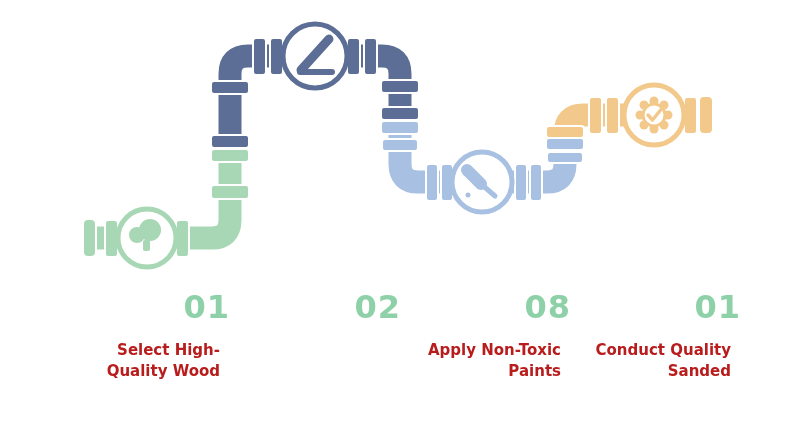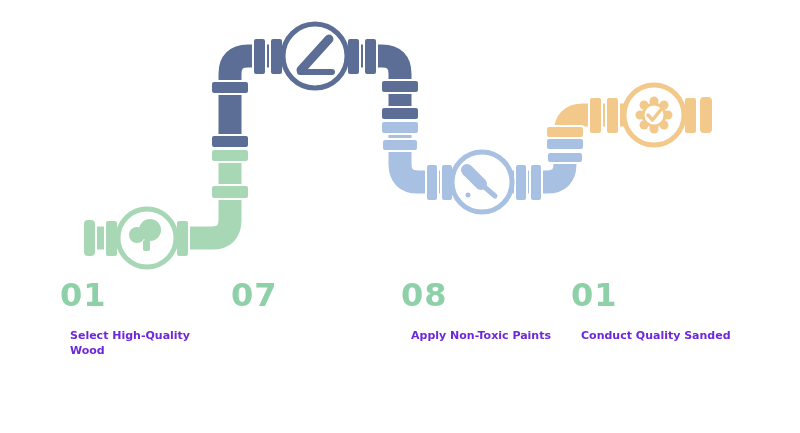--- a/index.html
+++ b/index.html
@@ -5,24 +5,24 @@
   html,body{margin:0;padding:0;background:#ffffff;}
   #canvas{position:relative;width:800px;height:433px;background:#ffffff;overflow:hidden;
           font-family:"DejaVu Sans",sans-serif;}
   #pipes{position:absolute;left:0;top:0;}
   .pipe{fill:none;stroke-width:23;}
   .joint{stroke:#ffffff;stroke-width:2;}
   .valve{fill:#ffffff;stroke-width:5;}
   .fill-only{stroke:none;}
   .stroke-only{fill:none;}
   .white-core{fill:#ffffff;stroke:none;}
-  .col{position:absolute;top:276px;width:170px;text-align:left;}
+  .col{position:absolute;top:288px;width:170px;text-align:right;}
   #col1{left:60px;} #col2{left:231px;} #col3{left:401px;} #col4{left:571px;}
   .num{font-size:32px;font-weight:bold;color:#8ed1a8;letter-spacing:1px;}
-  .lbl{margin:14px auto 12px;width:150px;font-size:11px;font-weight:bold;color:#6d28d9;line-height:1.4;}
+  .lbl{margin:14px auto 12px;width:150px;font-size:15px;font-weight:bold;color:#b91c1c;line-height:1.4;}
 </style>
 </head>
 <body>
 
 <div id="canvas">
 
   <svg id="pipes" width="800" height="433" viewBox="0 0 800 433">
 
     <g stroke="#a7d7b4" fill="#a7d7b4">
       <path class="pipe" d="M96 238 H212 Q230 238 230 220 V146"></path>
@@ -96,21 +96,21 @@
         <path class="stroke-only" d="M648 115 l4.5 5 l8.5 -10.5" stroke-width="3.5" stroke-linecap="round" stroke-linejoin="round"></path>
       </g>
     </g>
   </svg>
 
   <div class="col" id="col1">
     <div class="num">01</div>
     <div class="lbl">Select High-Quality Wood</div>
   </div>
   <div class="col" id="col2">
-    <div class="num">07</div>
+    <div class="num">02</div>
   </div>
   <div class="col" id="col3">
     <div class="num">08</div>
     <div class="lbl">Apply Non-Toxic Paints</div>
   </div>
   <div class="col" id="col4">
     <div class="num">01</div>
     <div class="lbl">Conduct Quality Sanded</div>
   </div>
 

